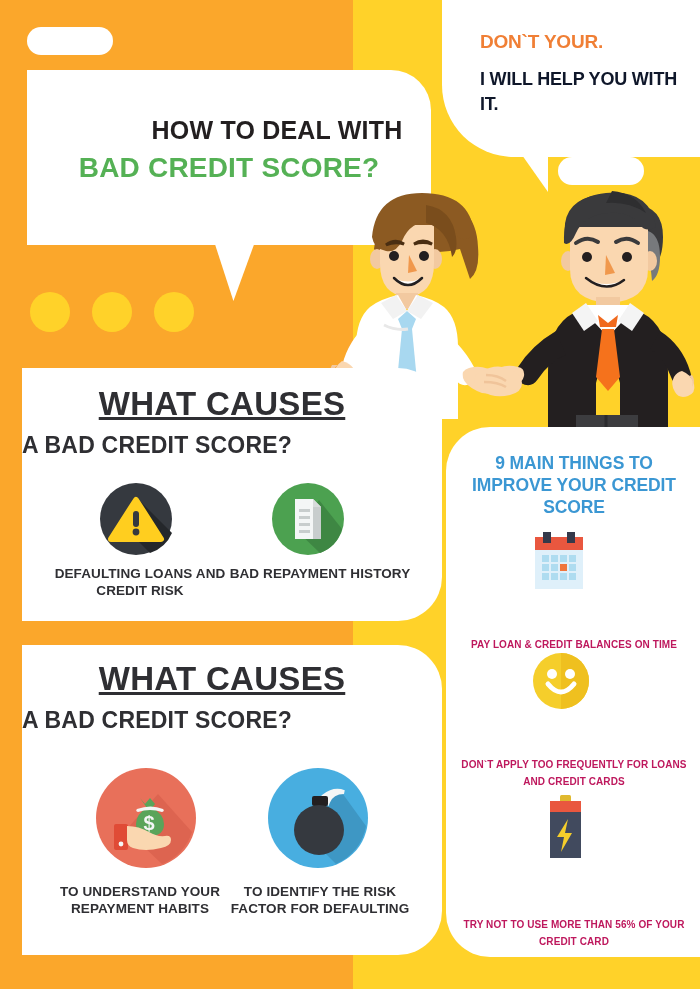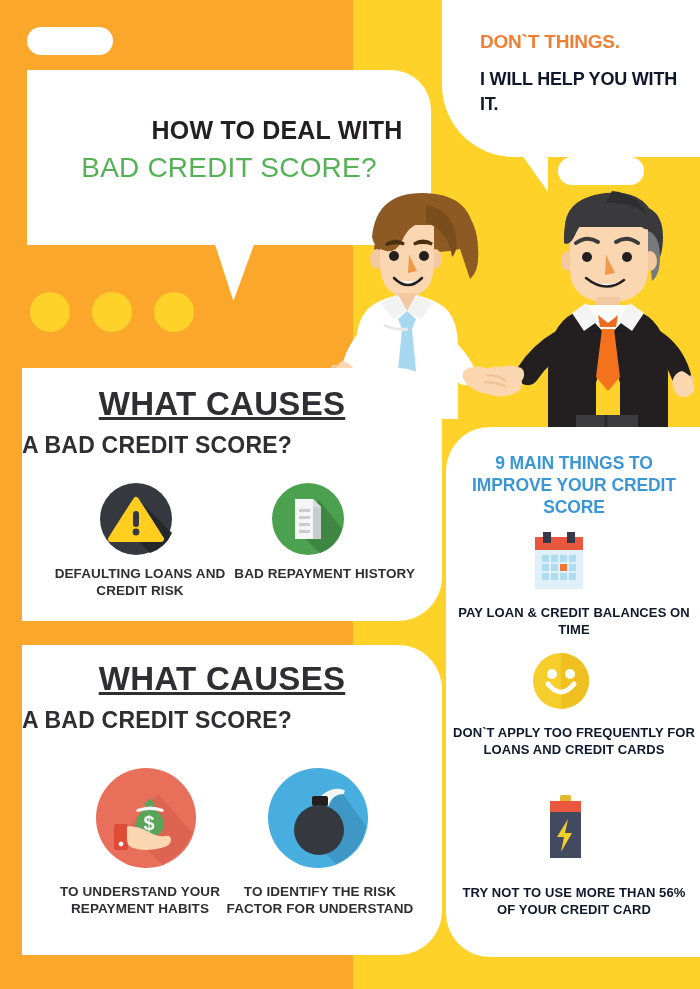--- a/index.html
+++ b/index.html
@@ -28,21 +28,21 @@
     border-left:40px solid #fff;
     border-bottom:58px solid transparent;
     transform:skewX(18deg);
   }
   .title-line1{
     position:absolute;left:27px;top:116px;width:404px;text-align:center;
     font-size:25px;font-weight:bold;color:#231F20;letter-spacing:.2px;padding-left:48px;
   }
   .title-line2{
     position:absolute;left:27px;top:152px;width:404px;text-align:center;
-    font-size:28px;font-weight:normal;color:#55B155;letter-spacing:.2px;
+    font-size:28px;font-weight:bold;color:#55B155;letter-spacing:.2px;
   }
 
   
   .help-bubble{
     position:absolute;left:442px;top:0;width:258px;height:157px;
     background:#fff;border-radius:0 0 0 72px;
   }
   .help-tail{
     position:absolute;left:522px;top:155px;width:0;height:0;
     border-right:26px solid #fff;
@@ -71,38 +71,38 @@
   .c1-h1{position:absolute;left:22px;top:385px;width:400px;}
   .c1-h2{position:absolute;left:22px;top:432px;width:400px;}
   .c2-h1{position:absolute;left:22px;top:660px;width:400px;}
   .c2-h2{position:absolute;left:22px;top:707px;width:400px;}
 
   .col-label{
     position:absolute;text-align:center;font-size:13.5px;font-weight:bold;
     color:#2F2F33;line-height:17px;letter-spacing:.1px;
   }
   .c1-l1{left:45px;top:565px;width:190px;}
-  .c1-l2{left:225px;top:565px;width:190px;text-align:right;}
+  .c1-l2{left:225px;top:565px;width:190px;}
   .c2-l1{left:45px;top:883px;width:190px;}
   .c2-l2{left:225px;top:883px;width:190px;}
 
   .icon-slot{position:absolute;}
   .i-warn{left:100px;top:483px;}
   .i-doc{left:272px;top:483px;}
   .i-money{left:96px;top:768px;}
   .i-bomb{left:268px;top:768px;}
 
   
   .improve-title{
     position:absolute;left:455px;top:452px;width:238px;text-align:center;
     font-size:17.5px;font-weight:bold;color:#3B97D3;line-height:22px;letter-spacing:-.1px;
   }
   .imp-label{
-    position:absolute;text-align:center;font-size:13px;font-weight:bold;
-    color:#0f172a;line-height:17px;letter-spacing:.1px;width:244px;left:452px;
+    position:absolute;text-align:center;font-size:10px;font-weight:bold;
+    color:#be185d;line-height:17px;letter-spacing:.1px;width:244px;left:452px;margin-top:32px;
   }
   .imp-l1{top:604px;}
   .imp-l2{top:724px;}
   .imp-l3{top:884px;}
   .imp-ico1{position:absolute;left:528px;top:531px;}
   .imp-ico2{position:absolute;left:533px;top:653px;}
   .imp-ico3{position:absolute;left:543px;top:795px;}
 </style>
 </head>
 <body>
@@ -115,21 +115,21 @@
   <div class="top-pill"></div>
 
   <div class="title-bubble"></div>
   <div class="title-bubble-tail"></div>
   <div class="title-line1">HOW TO DEAL WITH</div>
   <div class="title-line2">BAD CREDIT SCORE?</div>
 
   <div class="help-bubble"></div>
   <div class="help-tail"></div>
   <div class="help-pill"></div>
-  <div class="help-line1">DON`T THINGS.</div>
+  <div class="help-line1">DON`T YOUR.</div>
   <div class="help-line2">I WILL HELP YOU WITH IT.</div>
 
   <div class="dots">
     <span class="dot"></span>
     <span class="dot"></span>
     <span class="dot"></span>
   </div>
 
   <div class="chars">
     <svg width="370" height="260" viewBox="0 0 370 260">
@@ -287,21 +287,21 @@
     <svg width="100" height="100" viewBox="0 0 100 100">
       <circle cx="50" cy="50" r="50" fill="#48AEE0"></circle>
       <path d="M72 22 L98 58 A50 50 0 0 1 68 96 L34 62 Z" fill="#3E97C4"></path>
       <path d="M56 28 q10-8 20-4 q-12 0 -16 10 z" fill="#F4F6F6" stroke="#F4F6F6" stroke-width="4" stroke-linecap="round"></path>
       <rect x="44" y="28" width="16" height="10" rx="2" fill="#231F20"></rect>
       <circle cx="51" cy="62" r="25" fill="#35393F"></circle>
       <path d="M51 37 a25 25 0 0 1 0 50 a25 25 0 0 0 0-50 z" fill="#2A2D31"></path>
     </svg>
   </div>
   <div class="col-label c2-l1">TO UNDERSTAND YOUR REPAYMENT HABITS</div>
-  <div class="col-label c2-l2">TO IDENTIFY THE RISK FACTOR FOR UNDERSTAND</div>
+  <div class="col-label c2-l2">TO IDENTIFY THE RISK FACTOR FOR DEFAULTING</div>
 
   <div class="card card-improve"></div>
   <div class="improve-title">9 MAIN THINGS TO IMPROVE YOUR CREDIT SCORE</div>
 
   <div class="imp-ico1">
     <svg width="62" height="60" viewBox="0 0 62 60">
       <rect x="7" y="17" width="48" height="41" fill="#DFF0FA"></rect>
       <rect x="7" y="6" width="48" height="13" fill="#E9573F"></rect>
       <rect x="15" y="1" width="8" height="11" fill="#35394A"></rect>
       <rect x="39" y="1" width="8" height="11" fill="#35394A"></rect>

